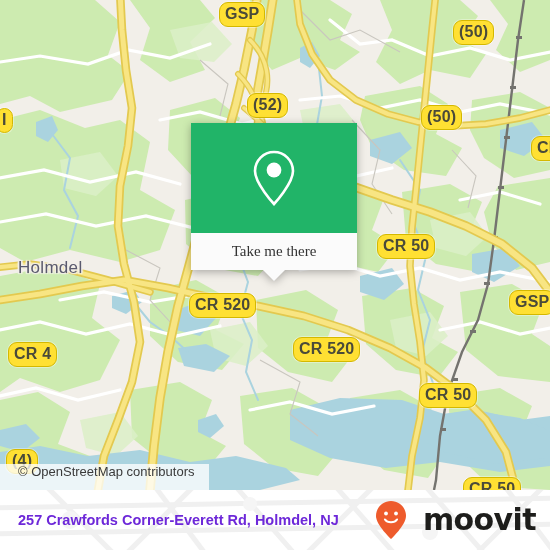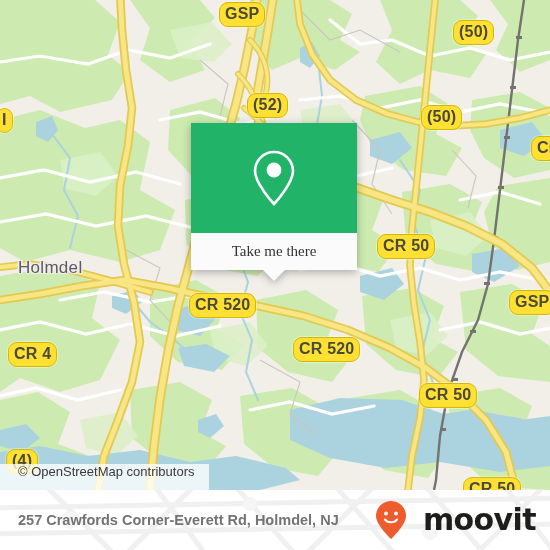--- a/index.html
+++ b/index.html
@@ -124,21 +124,21 @@
   }
   .footer-inner {
     position: relative;
     width: 550px; height: 60px;
     display: flex;
     align-items: center;
     justify-content: space-between;
     padding: 0 14px 0 18px;
   }
   .footer-address {
-    color: #737373;
+    color: #6d28d9;
     font-size: 14.5px;
     font-weight: bold;
     line-height: 1.42;
     max-width: 355px;
     font-family: "Liberation Sans", sans-serif;
   }
   .brand {
     display: flex;
     align-items: center;
     gap: 16px;

